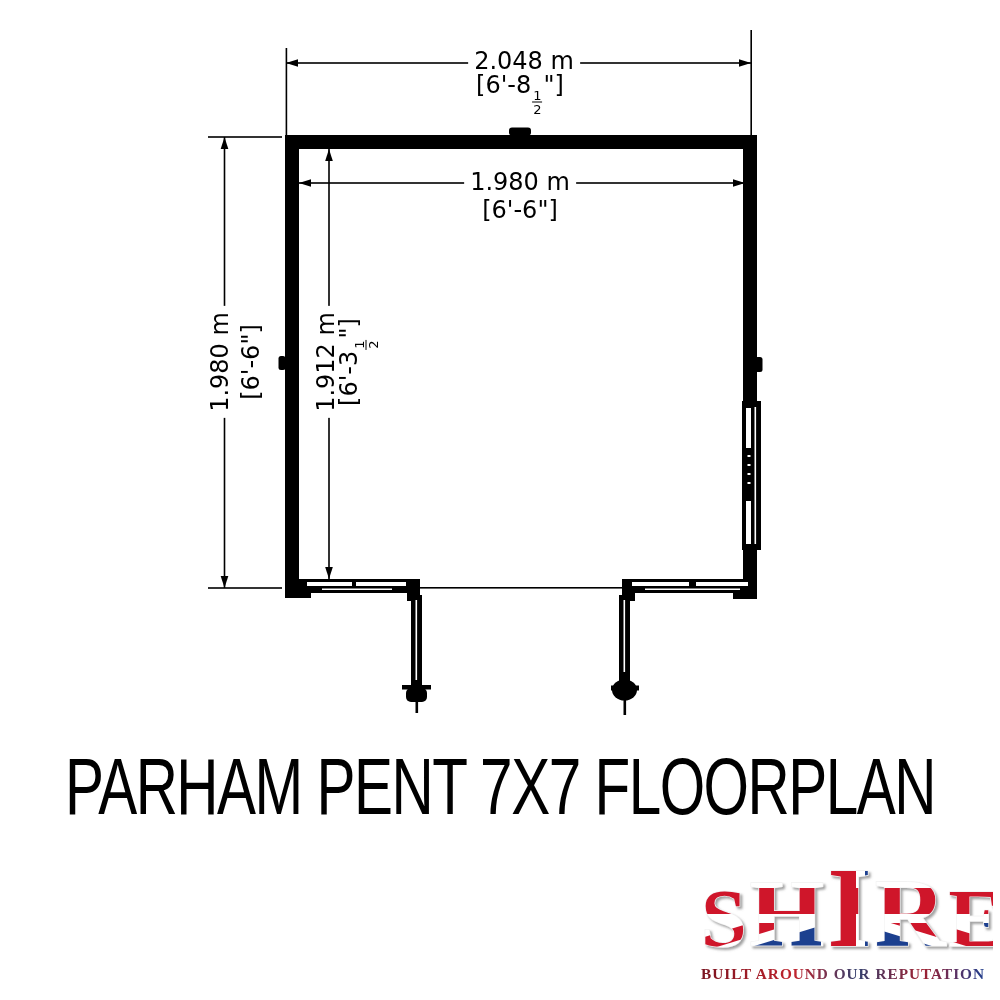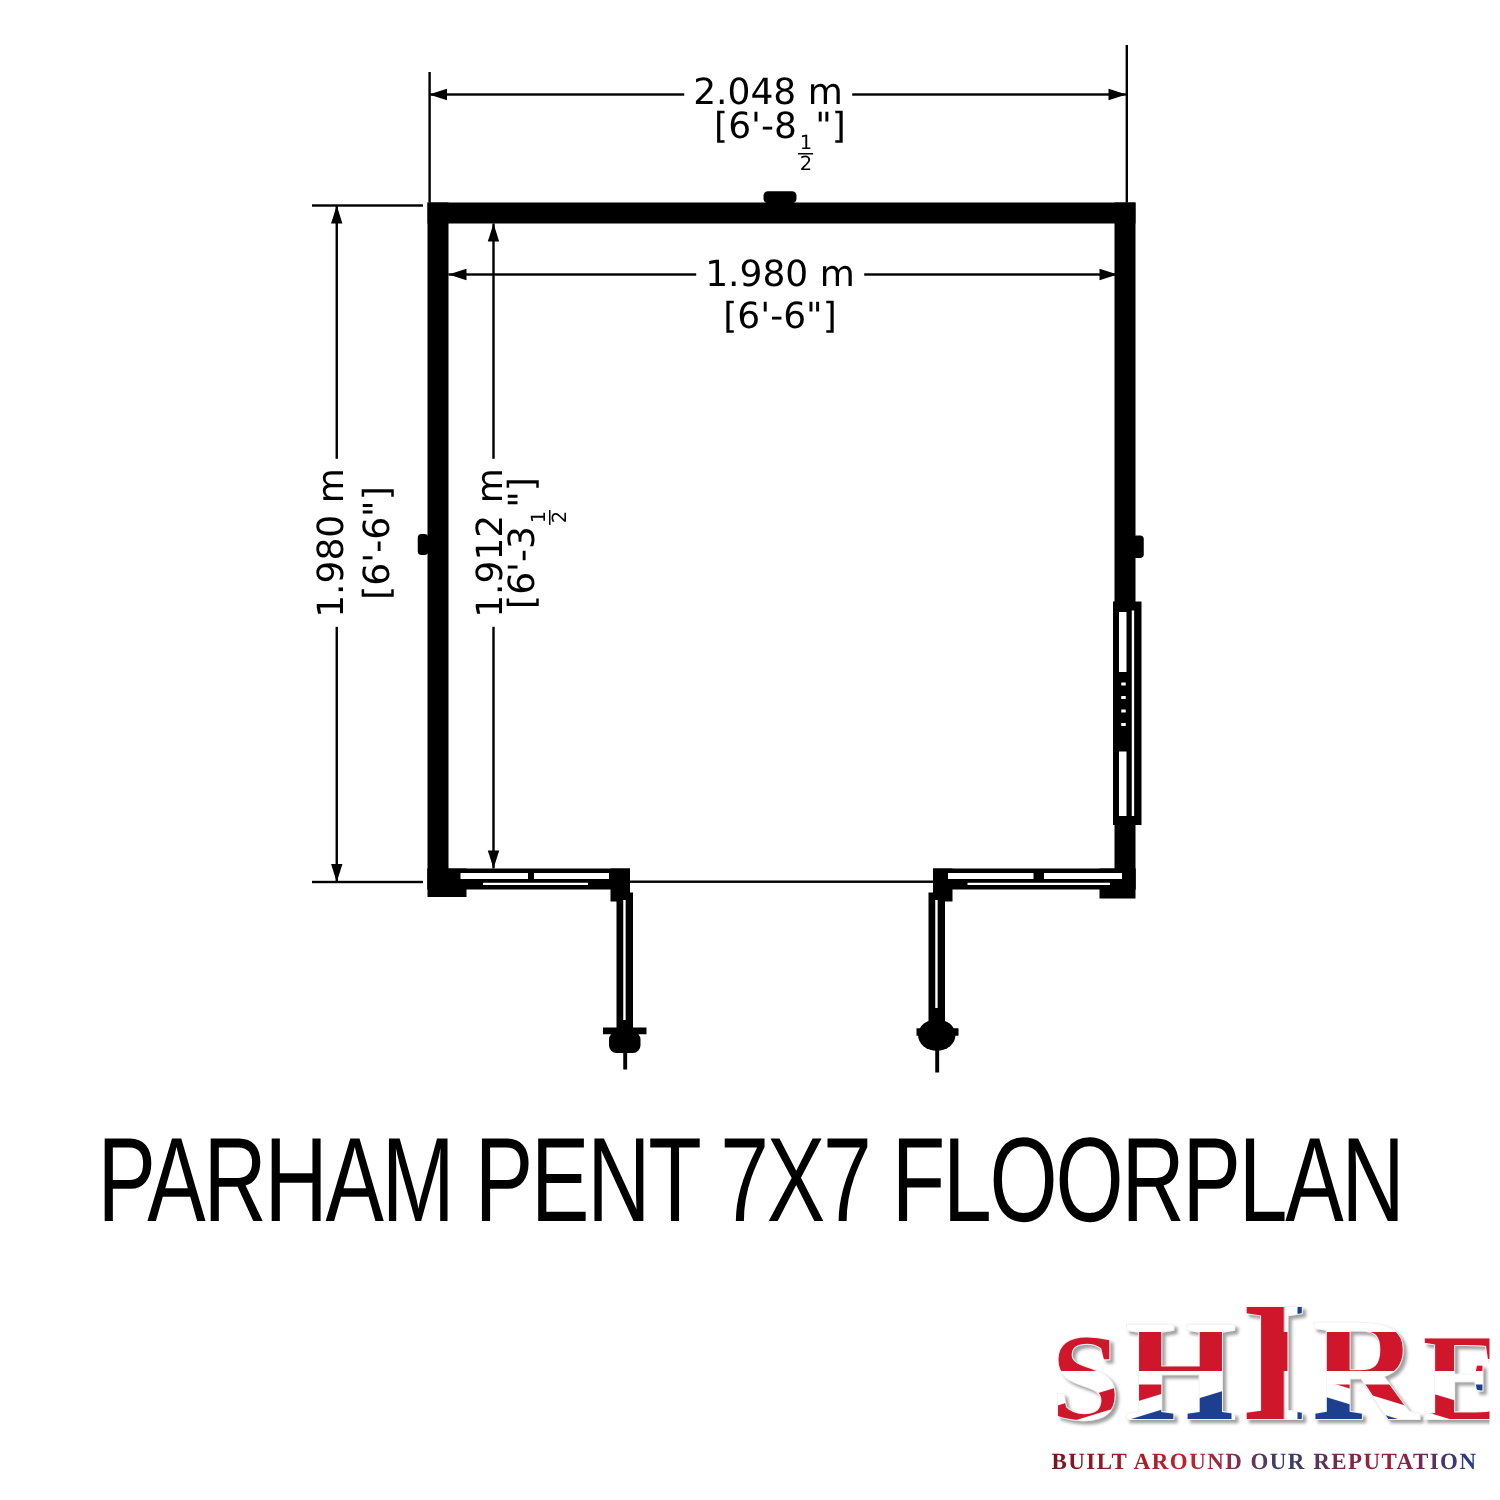--- a/index.html
+++ b/index.html
@@ -103,21 +103,21 @@
       </g>
 
       <g>
         <rect x="328.2" y="149" width="1.6" height="430"></rect>
         <polygon points="329,149 325.2,161 332.8,161"></polygon>
         <polygon points="329,579 325.2,567 332.8,567"></polygon>
       </g>
     </g>
   </svg>
 
-  <div class="dim-label" style="left:512px;top:62px">2.048 m</div>
+  <div class="dim-label" style="left:524px;top:62px">2.048 m</div>
   <div class="dim-label" style="left:520px;top:94px"><span>[6'-8</span><span class="frac">
         <span class="num">1</span>
         <span class="den">2</span>
       </span><span>"]</span></div>
 
   <div class="dim-label" style="left:520px;top:183px">1.980 m</div>
   <div class="dim-label" style="left:520px;top:211px">[6'-6"]</div>
 
   <div class="dim-label vert" style="left:221px;top:362px">1.980 m</div>
   <div class="dim-label vert" style="left:252px;top:362px">[6'-6"]</div>

